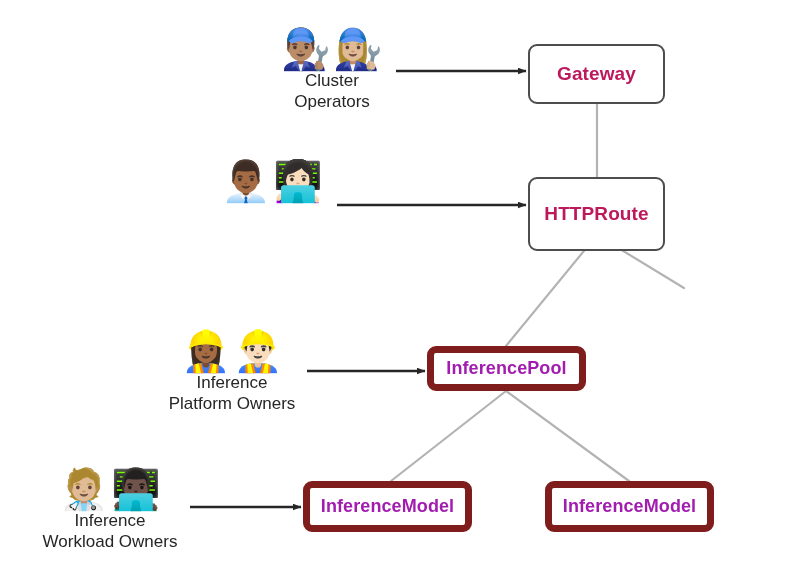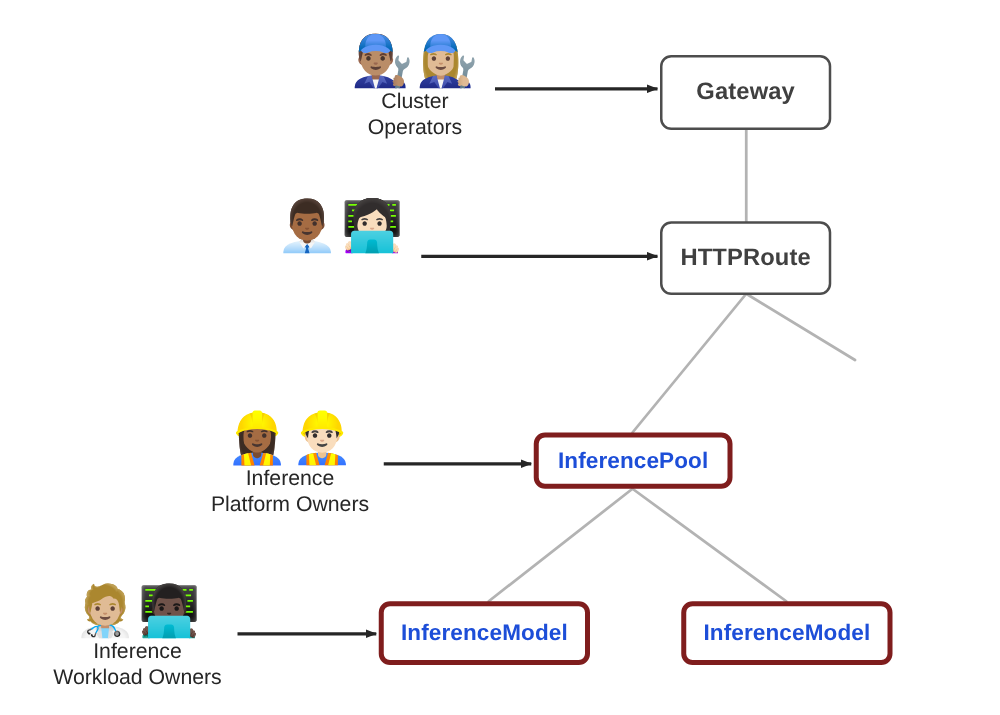--- a/index.html
+++ b/index.html
@@ -36,29 +36,29 @@
     align-items: center;
     justify-content: center;
     background: #ffffff;
     border-radius: 9px;
     font-weight: bold;
     letter-spacing: 0.1px;
     z-index: 3;
   }
   .node.std {
     border: 2px solid #4d4d4d;
-    color: #404040;
+    color: #be185d;
   }
   .node.blue {
-    border: 4px solid #7f1d1d;
-    color: #1d4ed8;
+    border: 7px solid #7f1d1d;
+    color: #a21caf;
   }
 
   #node-gateway     { left: 528px; top: 44px;  width: 137px; height: 60px; font-size: 19px; }
-  #node-httproute   { left: 528px; top: 177px; width: 137px; height: 59px; font-size: 19px; }
+  #node-httproute   { left: 528px; top: 177px; width: 137px; height: 74px; font-size: 19px; }
   #node-service     { left: 611px; top: 288px; width: 146px; height: 53px; font-size: 19px; }
   #node-inferencepool   { left: 427px; top: 346px; width: 159px; height: 45px; font-size: 18px; }
   #node-inferencemodel-1 { left: 303px; top: 481px; width: 169px; height: 51px; font-size: 18px; }
   #node-inferencemodel-2 { left: 545px; top: 481px; width: 169px; height: 51px; font-size: 18px; }
 
   
   .persona {
     position: absolute;
     display: flex;
     flex-direction: column;

